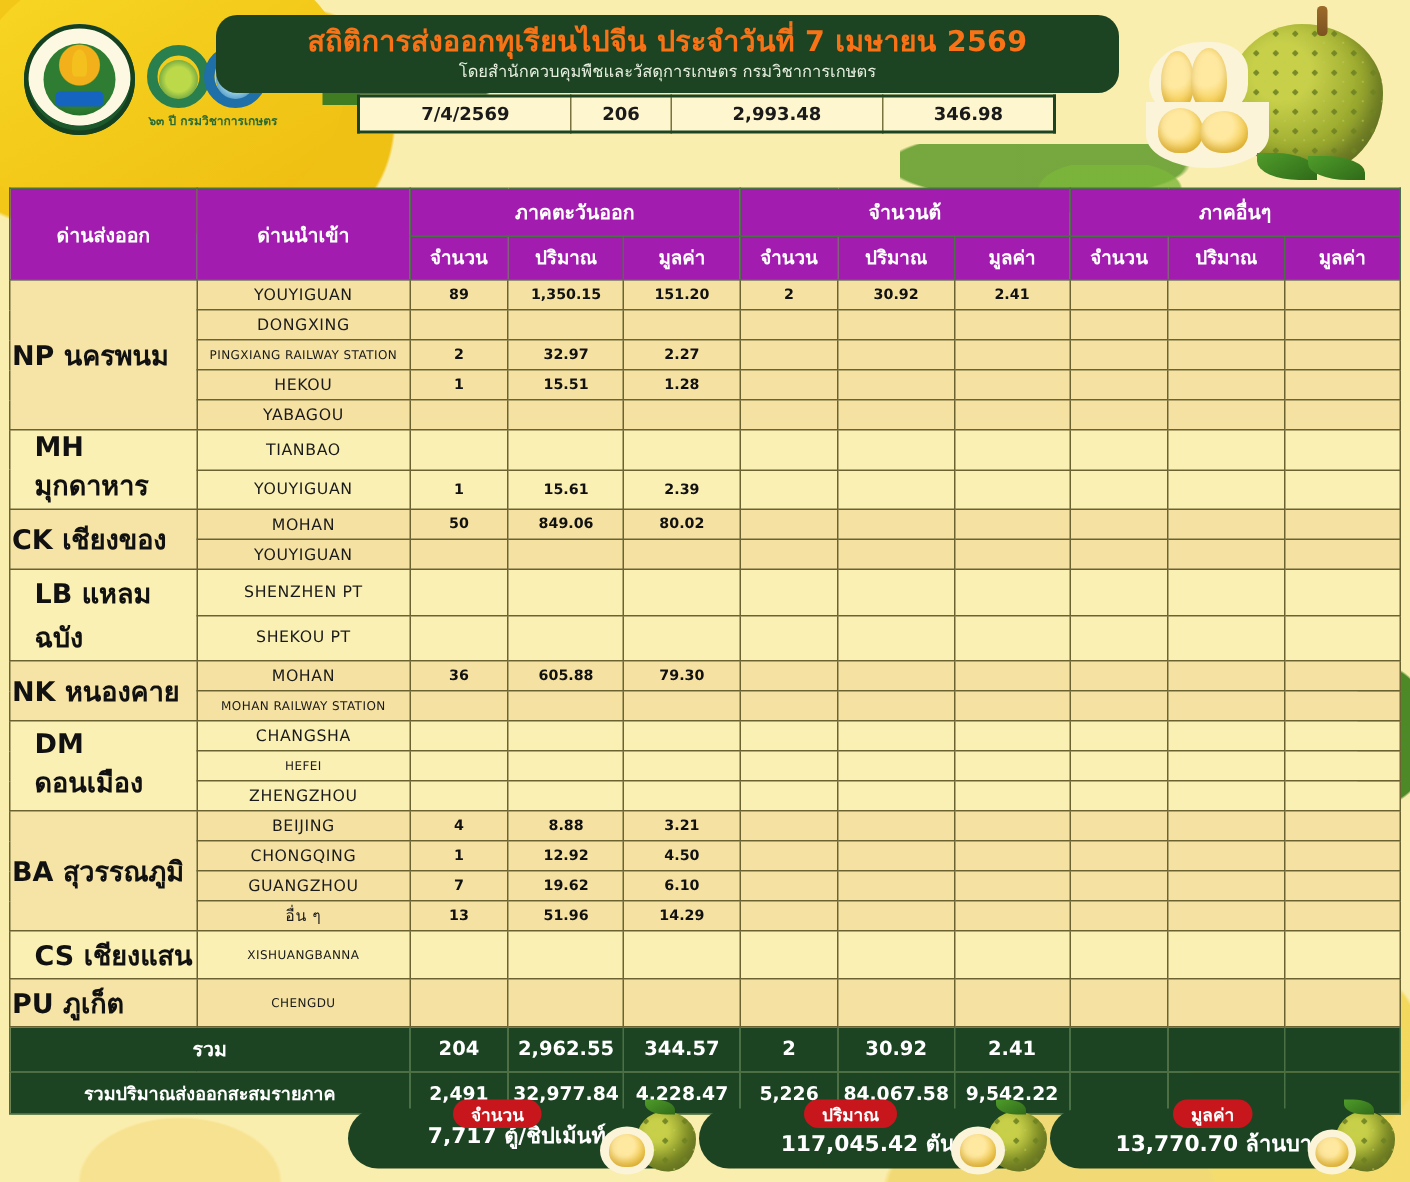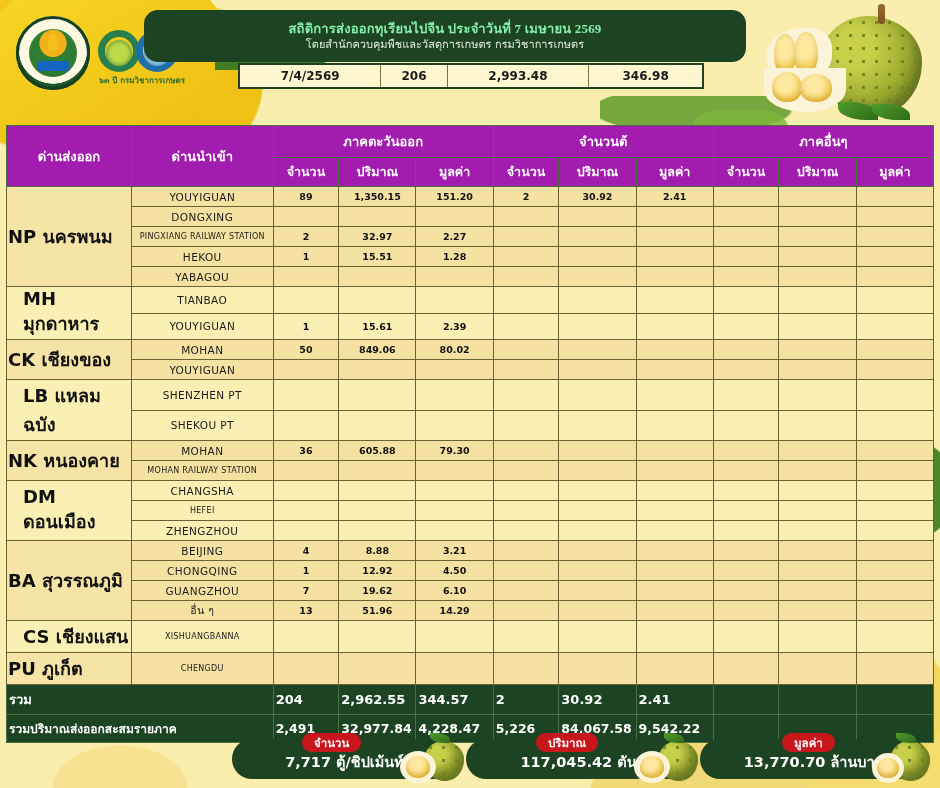--- a/index.html
+++ b/index.html
@@ -53,21 +53,21 @@
     box-shadow:inset 0 -3px 6px rgba(170,120,10,.4);}
   .dur-husk{position:absolute;border-radius:50%;background:#fbf4d9;}
   .dur-leaf{position:absolute;border-radius:0 70% 0 70%;
     background:linear-gradient(150deg,#4f9c2a,#2f6a19);}
 
   
   .header-wrap{position:absolute;left:0;top:0;width:940px;height:125px;z-index:5;}
   .title-pill{position:absolute;left:144px;top:10px;width:602px;height:52px;
     background:#1c4423;border-radius:14px;
     display:flex;flex-direction:column;align-items:center;justify-content:center;}
-  .title-main{color:#86efac;font-size:13px;font-weight:bold;letter-spacing:.2px;line-height:1.05;font-family:Liberation Serif, serif;}
+  .title-main{color:#f97316;font-size:19px;font-weight:bold;letter-spacing:.2px;line-height:1.05;}
   .title-sub{color:#e7efdf;font-size:11px;margin-top:3px;line-height:1;}
 
   .sum-table{position:absolute;left:238px;top:63px;width:466px;border-collapse:collapse;
     background:#fbf0b4;border:2px solid #1c4423;}
   .sum-table th{background:#1c4423;color:#fff;font-size:11.5px;font-weight:bold;
     padding:4px 2px;border:1px solid #3b6b38;text-align:center;white-space:nowrap;}
   .sum-table td{background:#fdf6cf;color:#1a1a1a;font-size:12px;font-weight:bold;
     padding:4px 2px;border:1px solid #7a7340;text-align:center;}
 
   
@@ -104,21 +104,21 @@
   .tbl thead th.sub{font-size:12.5px;padding:4px 2px;}
   .grp{background:#f6e4a6;color:#111;font-weight:bold;font-size:18px;text-align:left;
     vertical-align:middle;}
   .grp.alt{background:#fbf0b4;padding-left:16px;}
   .dest{font-size:10.5px;color:#1a1a1a;text-align:center;letter-spacing:.4px;
     background:#f5e2a2;height:20px;}
   .dest.alt{background:#fbf0b4;}
   .dest.small{font-size:8px;letter-spacing:.3px;}
   .num{font-size:9.5px;font-weight:bold;color:#111;text-align:center;background:#f5e2a2;}
   .num.alt{background:#fbf0b4;}
-  .totrow td{background:#1c4423;color:#fff;font-weight:bold;font-size:13px;
+  .totrow td{background:#1c4423;color:#fff;font-weight:bold;font-size:13px;text-align:center;
     border-color:#4a7145;padding:4px 2px;}
   .totrow td.lbl{font-size:13px;}
   .totrow.b td{font-size:12.5px;}
   .totrow.b td.lbl{font-size:12px;}
   .totrow td.empty{background:#1c4423;}
 
   
   .footer{position:absolute;left:0;top:733px;width:940px;height:55px;z-index:6;}
   .f-red{position:absolute;left:10px;top:5px;width:203px;height:42px;background:#c8161d;
     border-radius:9px;display:flex;flex-direction:column;align-items:center;justify-content:center;}
@@ -523,21 +523,21 @@
       <td>9,542.22</td>
       <td class="empty"></td>
       <td class="empty"></td>
       <td class="empty"></td>
     </tr>
   </tfoot>
 </table>
 
 <div class="footer">
 
-  <div class="f-pill" style="left:232px;top:6px;width:225px;">
+  <div class="f-pill" style="left:232px;top:6px;width:225px;align-items:center;">
     <div class="val">7,717 ตู้/ชิปเม้นท์</div>
   </div>
   <div class="f-badge" style="left:302px;top:0px;">จำนวน</div>
   <div class="durian" style="left:400px;top:2px;width:66px;height:53px;z-index:3;">
     <div class="dur-body" style="left:24px;top:6px;width:40px;height:40px;"></div>
     <div class="dur-spikes" style="left:24px;top:6px;width:40px;height:40px;border-radius:48% 52% 46% 54%/50% 46% 54% 50%;"></div>
     <div class="dur-leaf" style="left:30px;top:-2px;width:20px;height:10px;"></div>
     <div class="dur-husk" style="left:0px;top:16px;width:36px;height:32px;border-radius:50%;"></div>
     <div class="dur-flesh" style="left:6px;top:21px;width:24px;height:22px;"></div>
   </div>

